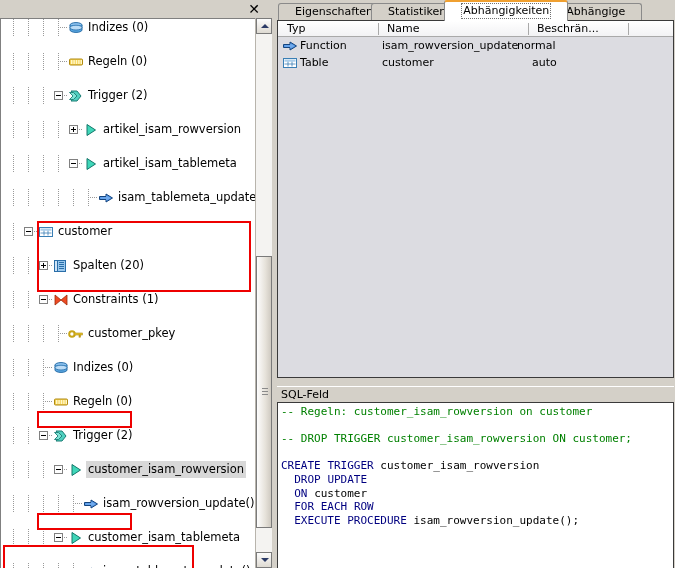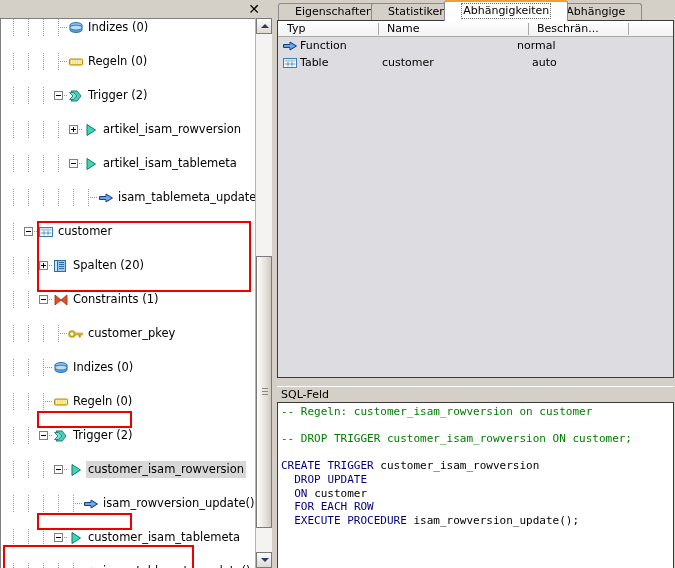--- a/index.html
+++ b/index.html
@@ -545,20 +545,21 @@
           <div class="th-sep" style="left: 250px;"></div>
           <div class="th" style="left: 254px; width: 100px;">Beschrän...</div>
           <div class="th-sep" style="left: 350px;"></div>
         </div>
       <div id="table-body">
           <div class="trow">
             <div class="td" style="left: 4px; padding-left: 18px;">Function<span class="rowicon"><svg width="16" height="14" viewBox="0 0 16 14">
                   <path d="M1.5 5.5 L8 5.5 L8 3 L14.5 7 L8 11 L8 8.5 L1.5 8.5 Z" fill="#4a90e2" stroke="#14447e" stroke-width="1" stroke-linejoin="round"></path>
                   <path d="M2.5 6.3 L8 6.3 L8 4.6 L13 7 L8 9.4 L8 7.7 L2.5 7.7 Z" fill="#8fc0f5" opacity="0.55"></path>
                 </svg></span></div>
+            <div class="td" style="left: 104px;">isam_rowversion_update</div>
             <div class="td" style="left: 239px; text-align: right;">normal</div>
           </div>
           <div class="trow">
             <div class="td" style="left: 4px; padding-left: 18px;">Table<span class="rowicon"><svg width="16" height="14" viewBox="0 0 16 14">
                   <rect x="1.5" y="2.5" width="13" height="9" fill="#ffffff" stroke="#3a7fb5" stroke-width="1"></rect>
                   <rect x="2.5" y="3.5" width="11" height="2.2" fill="#a9cdea"></rect>
                   <line x1="2.5" y1="8" x2="13.5" y2="8" stroke="#3a7fb5" stroke-width="0.8"></line>
                   <line x1="6" y1="5.7" x2="6" y2="10.5" stroke="#3a7fb5" stroke-width="0.8"></line>
                   <line x1="10" y1="5.7" x2="10" y2="10.5" stroke="#3a7fb5" stroke-width="0.8"></line>
                 </svg></span></div>

